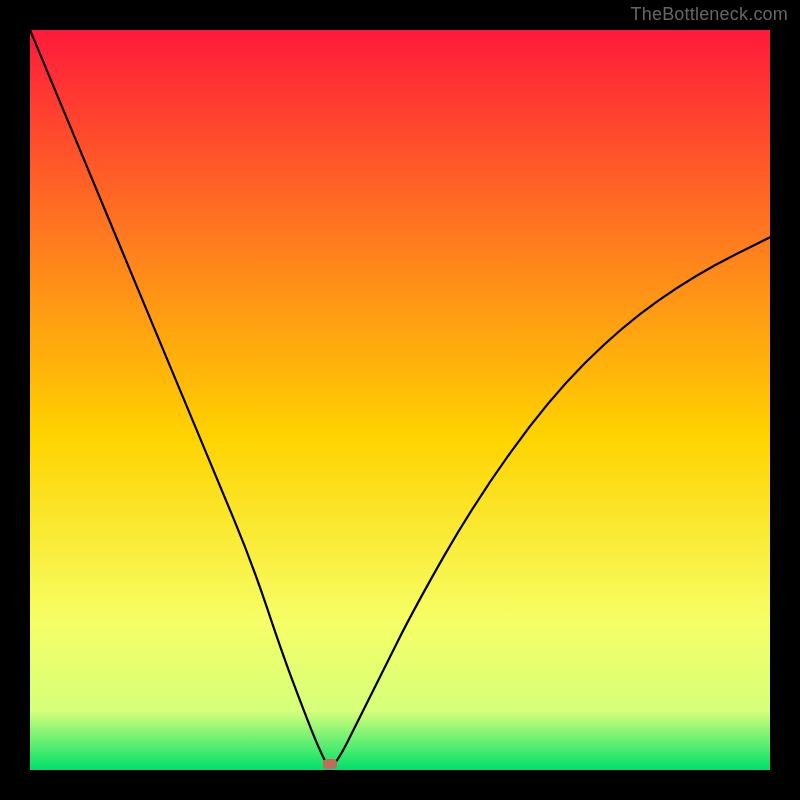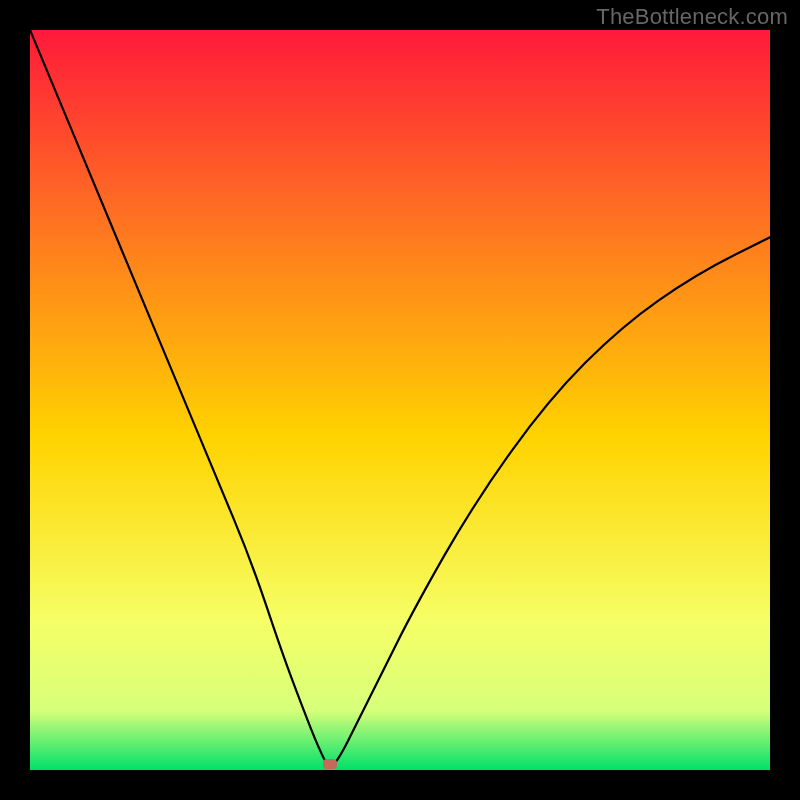--- a/index.html
+++ b/index.html
@@ -24,21 +24,21 @@
     top: 30px;
     width: 740px;
     height: 740px;
     overflow: hidden;
   }
   .watermark {
     position: absolute;
     top: 4px;
     right: 12px;
     color: #666;
-    font-size: 22px;
+    font-size: 18px;
     font-weight: 500;
     letter-spacing: 0.2px;
   }
   svg.curve {
     position: absolute;
     left: 0; top: 0;
     width: 740px;
     height: 740px;
   }
   .marker {

